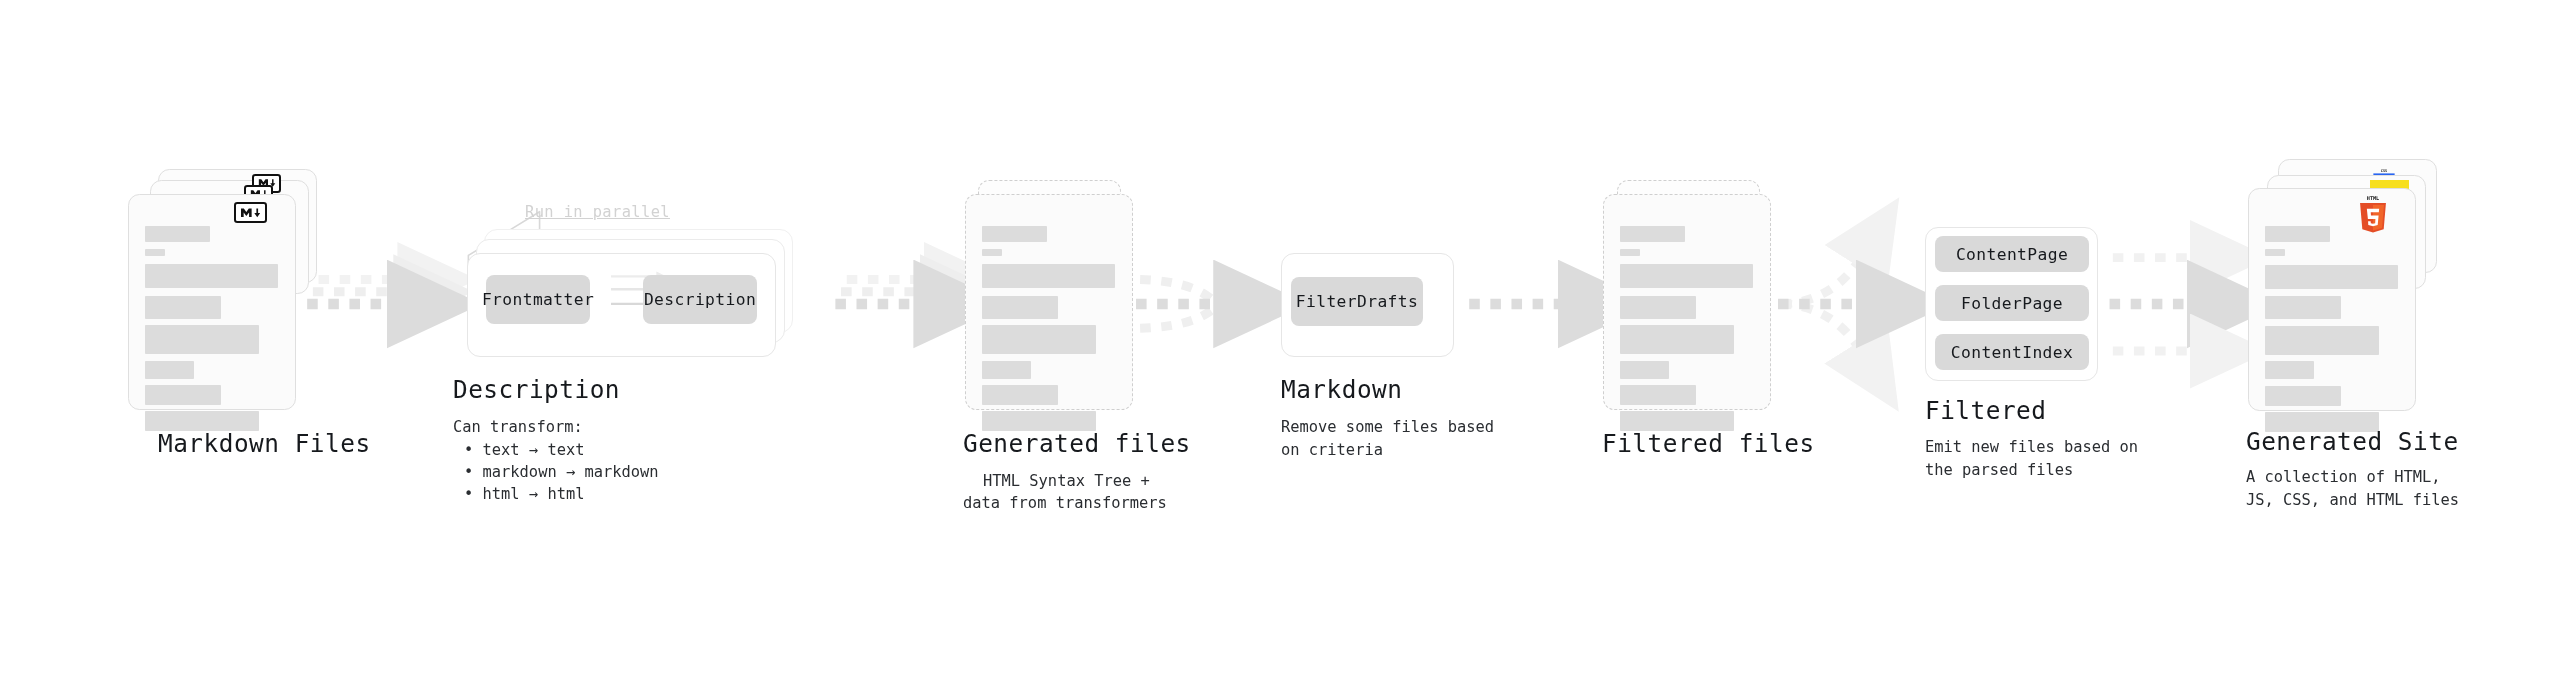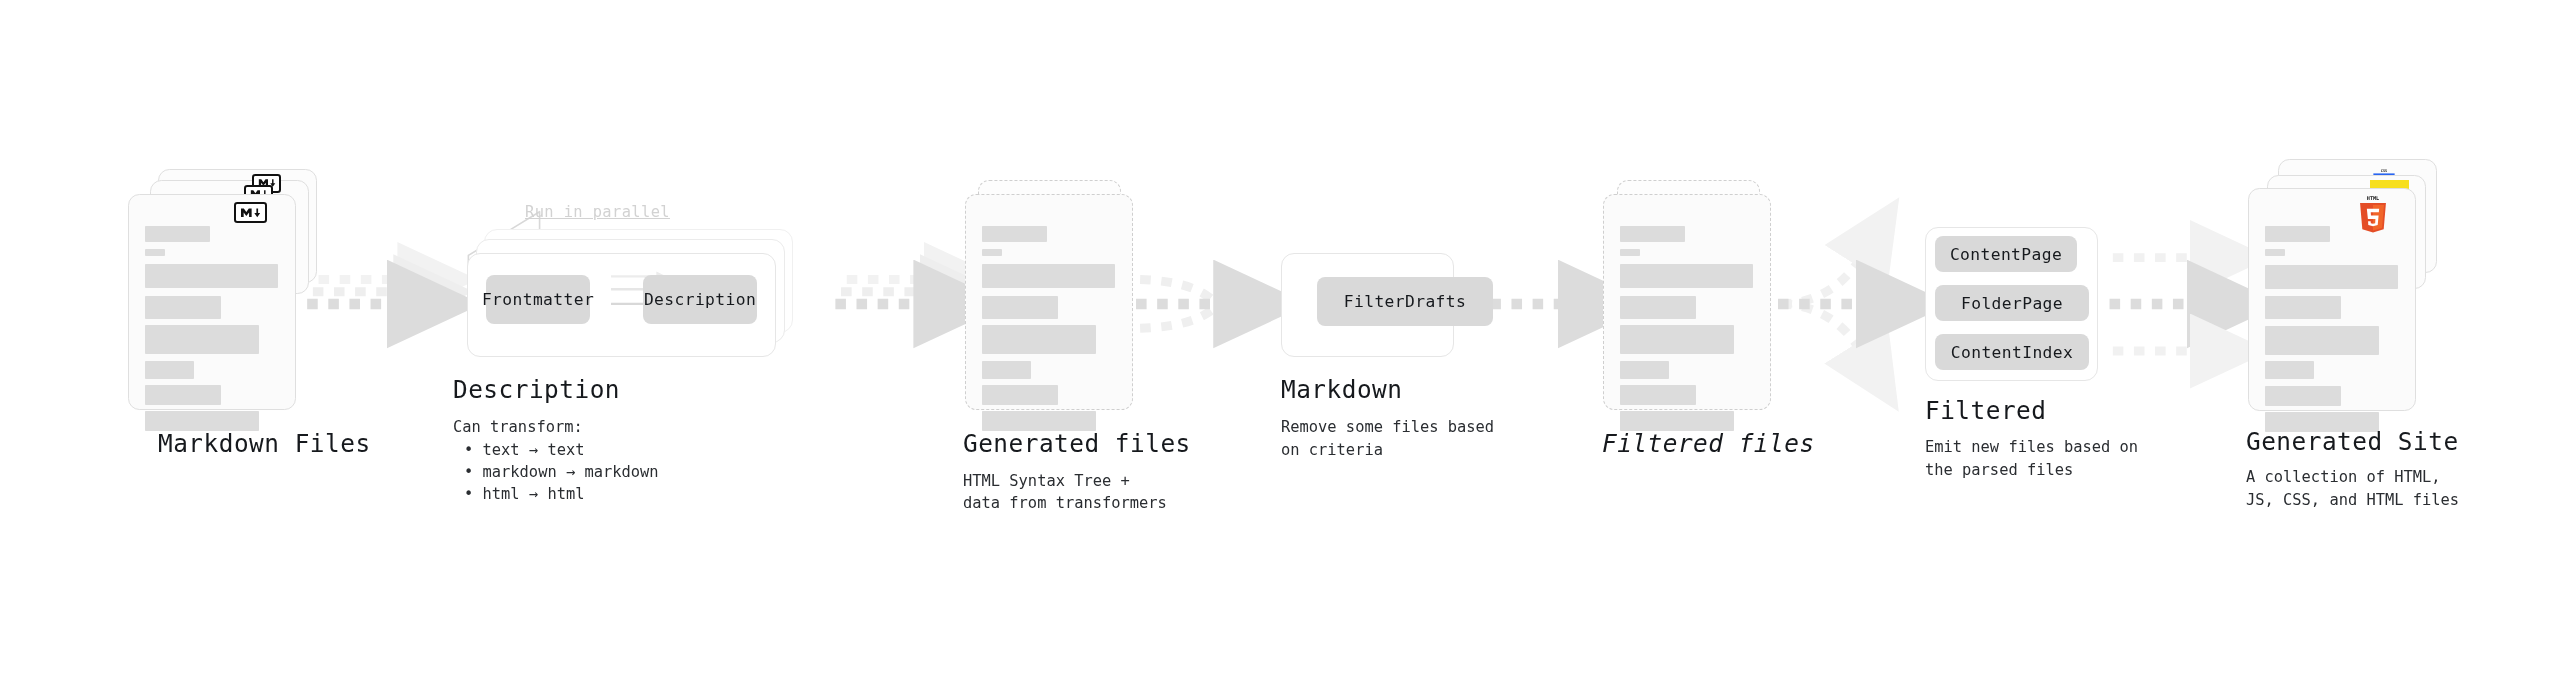--- a/index.html
+++ b/index.html
@@ -258,53 +258,53 @@
       <div class="line" style="left:16.3px; top:54px; width:19.5px; height:6.5px;"></div>
       <div class="line" style="left:16.3px; top:69px; width:133px; height:24.4px;"></div>
       <div class="line" style="left:16.3px; top:101px; width:76px; height:23px;"></div>
       <div class="line" style="left:16.3px; top:130px; width:114px; height:29px;"></div>
       <div class="line" style="left:16.3px; top:166px; width:49px; height:18px;"></div>
       <div class="line" style="left:16.3px; top:190px; width:76px; height:19.5px;"></div>
       <div class="line" style="left:16.3px; top:216px; width:114px; height:19.5px;"></div>
     </div>
 
     <div class="stage-title" style="left:963px; top:429px;">Generated files</div>
-    <div class="stage-desc" style="left:963px; top:470px;text-align:right;">HTML Syntax Tree +</div>
+    <div class="stage-desc" style="left:983px; top:470px;text-align:right;">HTML Syntax Tree +</div>
     <div class="stage-desc" style="left:963px; top:492px;">data from transformers</div>
   </div>
 
   <div class="abs">
     <div class="group-box" style="left:1281px; top:253px; width:173px; height:104px;"></div>
-    <div class="pill" style="left:1291px; top:277px; width:176px; height:49px;margin-left:26px;">FilterDrafts</div>
+    <div class="pill" style="left:1291px; top:277px; width:132px; height:49px;">FilterDrafts</div>
 
     <div class="stage-title" style="left:1281px; top:375px;">Markdown</div>
     <div class="stage-desc" style="left:1281px; top:416px;">Remove some files based</div>
     <div class="stage-desc" style="left:1281px; top:439px;">on criteria</div>
   </div>
 
   <div class="abs">
     <div class="doc-card dashed ghost" style="left:1617px; top:180px; width:143px; height:98px;"></div>
     <div class="doc-card dashed" style="left:1603px; top:194px; width:168px; height:216px;">
       <div class="line" style="left:16.3px; top:31px; width:65px; height:16.3px;"></div>
       <div class="line" style="left:16.3px; top:54px; width:19.5px; height:6.5px;"></div>
       <div class="line" style="left:16.3px; top:69px; width:133px; height:24.4px;"></div>
       <div class="line" style="left:16.3px; top:101px; width:76px; height:23px;"></div>
       <div class="line" style="left:16.3px; top:130px; width:114px; height:29px;"></div>
       <div class="line" style="left:16.3px; top:166px; width:49px; height:18px;"></div>
       <div class="line" style="left:16.3px; top:190px; width:76px; height:19.5px;"></div>
       <div class="line" style="left:16.3px; top:216px; width:114px; height:19.5px;"></div>
     </div>
 
-    <div class="stage-title" style="left:1602px; top:429px;font-style:italic;">Filtered files</div>
+    <div class="stage-title" style="left:1602px; top:429px;">Filtered files</div>
   </div>
 
   <div class="abs">
     <div class="group-box" style="left:1925px; top:227px; width:173px; height:154px;"></div>
 
-    <div class="pill" style="left:1935px; top:236px; width:142px; height:36px;">ContentPage</div>
+    <div class="pill" style="left:1935px; top:236px; width:154px; height:36px;">ContentPage</div>
     <div class="pill" style="left:1935px; top:285px; width:154px; height:36px;">FolderPage</div>
     <div class="pill" style="left:1935px; top:334px; width:154px; height:36px;">ContentIndex</div>
 
     <div class="stage-title" style="left:1925px; top:396px;">Filtered</div>
     <div class="stage-desc" style="left:1925px; top:436px;">Emit new files based on</div>
     <div class="stage-desc" style="left:1925px; top:459px;">the parsed files</div>
   </div>
 
   <div class="abs">
 

